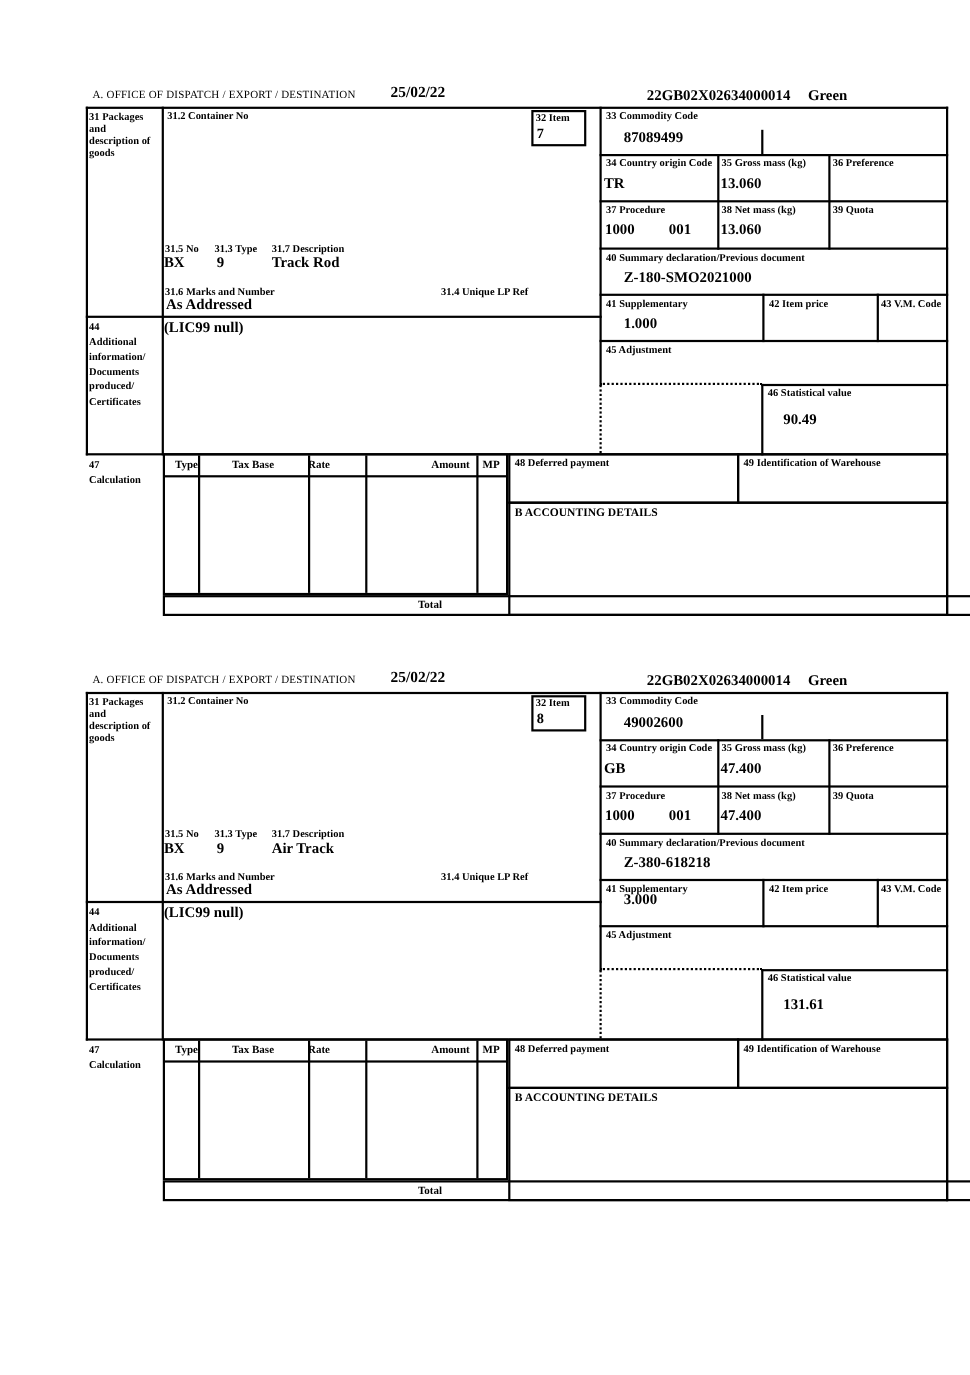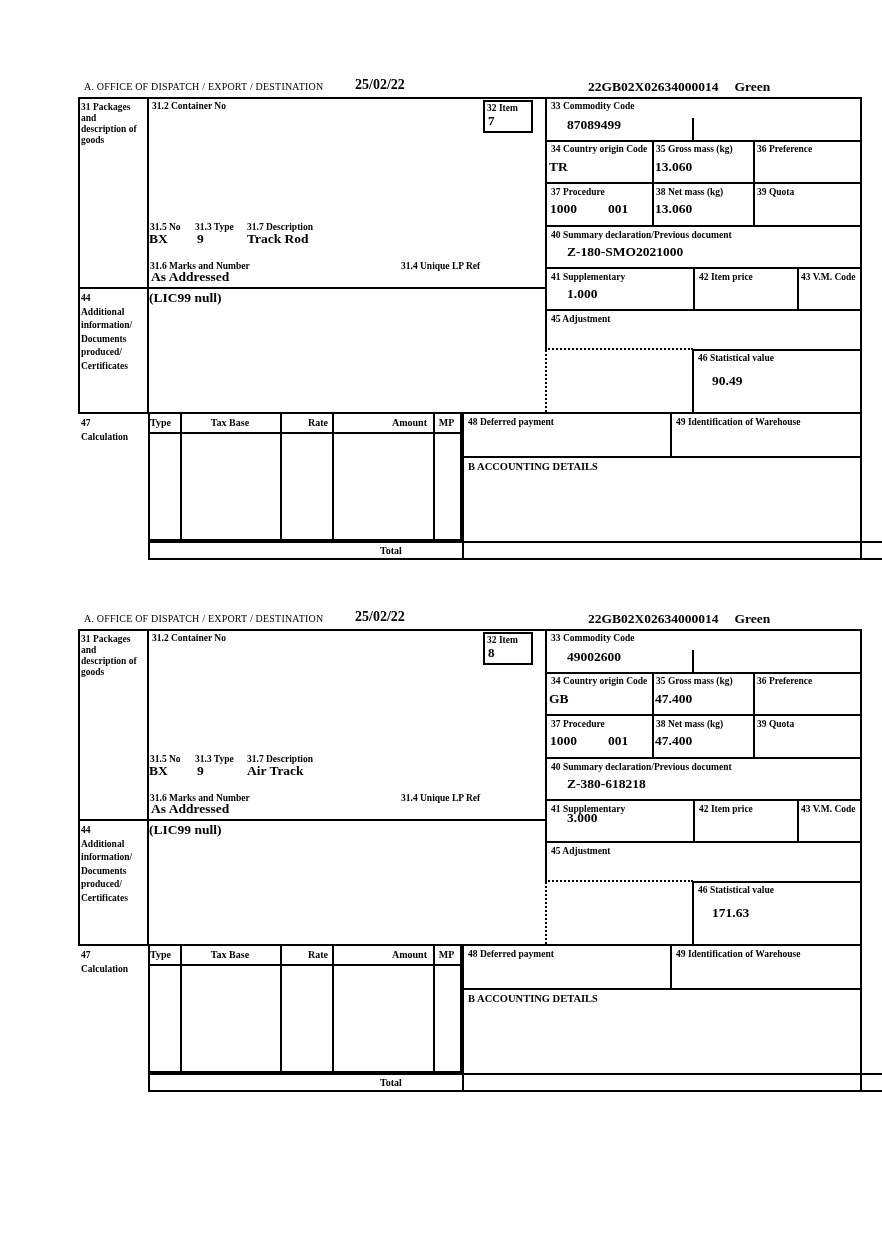--- a/index.html
+++ b/index.html
@@ -13,23 +13,23 @@
   .box{position:absolute;border:2px solid #000;box-sizing:border-box;}
   .dotted-h{position:absolute;border-top:2px dotted #000;height:0;}
   .dotted-v{position:absolute;border-left:2px dotted #000;width:0;}
   .office{position:absolute;font-size:10px;font-weight:normal;letter-spacing:.2px;white-space:nowrap;}
   .date{position:absolute;font-size:14px;font-weight:bold;white-space:nowrap;}
   .mrn{position:absolute;font-size:13.5px;font-weight:bold;white-space:nowrap;}
   .mrn .routing{margin-left:16px;}
   .calc-table{position:absolute;left:70px;top:332px;width:314px;height:129px;border:2px solid #000;box-sizing:border-box;}
   .calc-header{display:flex;height:20px;border-bottom:2px solid #000;box-sizing:border-box;font-size:10px;font-weight:bold;}
   .calc-header div{line-height:18px;}
-  .ch-type{width:30px;text-align:left;}
+  .ch-type{width:30px;text-align:right;}
   .ch-taxbase{width:100px;text-align:center;}
-  .ch-rate{width:52px;text-align:right;padding-right:4px;box-sizing:border-box;}
+  .ch-rate{width:52px;padding-right:4px;box-sizing:border-box;}
   .ch-amount{width:101px;text-align:right;padding-right:6px;box-sizing:border-box;}
   .ch-mp{width:27px;text-align:center;}
   .calc-vline{position:absolute;top:0;width:2px;height:125px;background:#000;}
   .total-row{position:absolute;left:70px;top:461px;width:755px;height:19px;border:2px solid #000;box-sizing:border-box;}
   .total-lbl{position:absolute;left:230px;top:2px;font-size:10px;font-weight:bold;}
   .acct-lbl{position:absolute;font-size:10.5px;font-weight:bold;white-space:nowrap;}
 </style>
 </head>
 <body>
 
@@ -210,21 +210,21 @@
   <div class="val" style="left:577px;top:121px;">47.400</div>
   <div class="lbl" style="left:679px;top:107px;">39 Quota</div>
   <div class="lbl" style="left:473px;top:150px;">40 Summary declaration/Previous document</div>
   <div class="val" style="left:489px;top:164px;">Z-380-618218</div>
   <div class="lbl" style="left:473px;top:192px;">41 Supplementary</div>
   <div class="val" style="left:489px;top:198px;">3.000</div>
   <div class="lbl" style="left:621px;top:192px;">42 Item price</div>
   <div class="lbl" style="left:723px;top:192px;">43 V.M. Code</div>
   <div class="lbl" style="left:473px;top:234px;">45 Adjustment</div>
   <div class="lbl" style="left:620px;top:273px;">46 Statistical value</div>
-  <div class="val" style="left:634px;top:293px;">171.63</div>
+  <div class="val" style="left:634px;top:293px;">131.61</div>
 
   <div class="calc-table">
     <div class="calc-header">
       <div class="ch-type">Type</div>
       <div class="ch-taxbase">Tax Base</div>
       <div class="ch-rate">Rate</div>
       <div class="ch-amount">Amount</div>
       <div class="ch-mp">MP</div>
     </div>
     <div class="calc-vline" style="left:30px;"></div>

